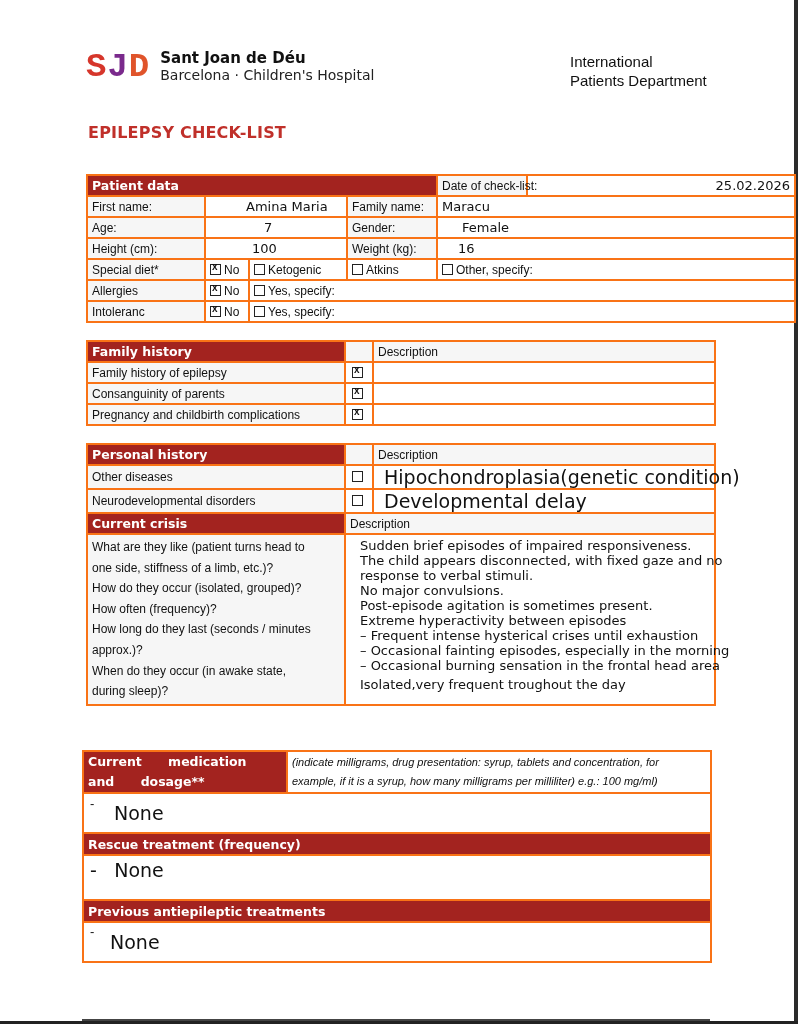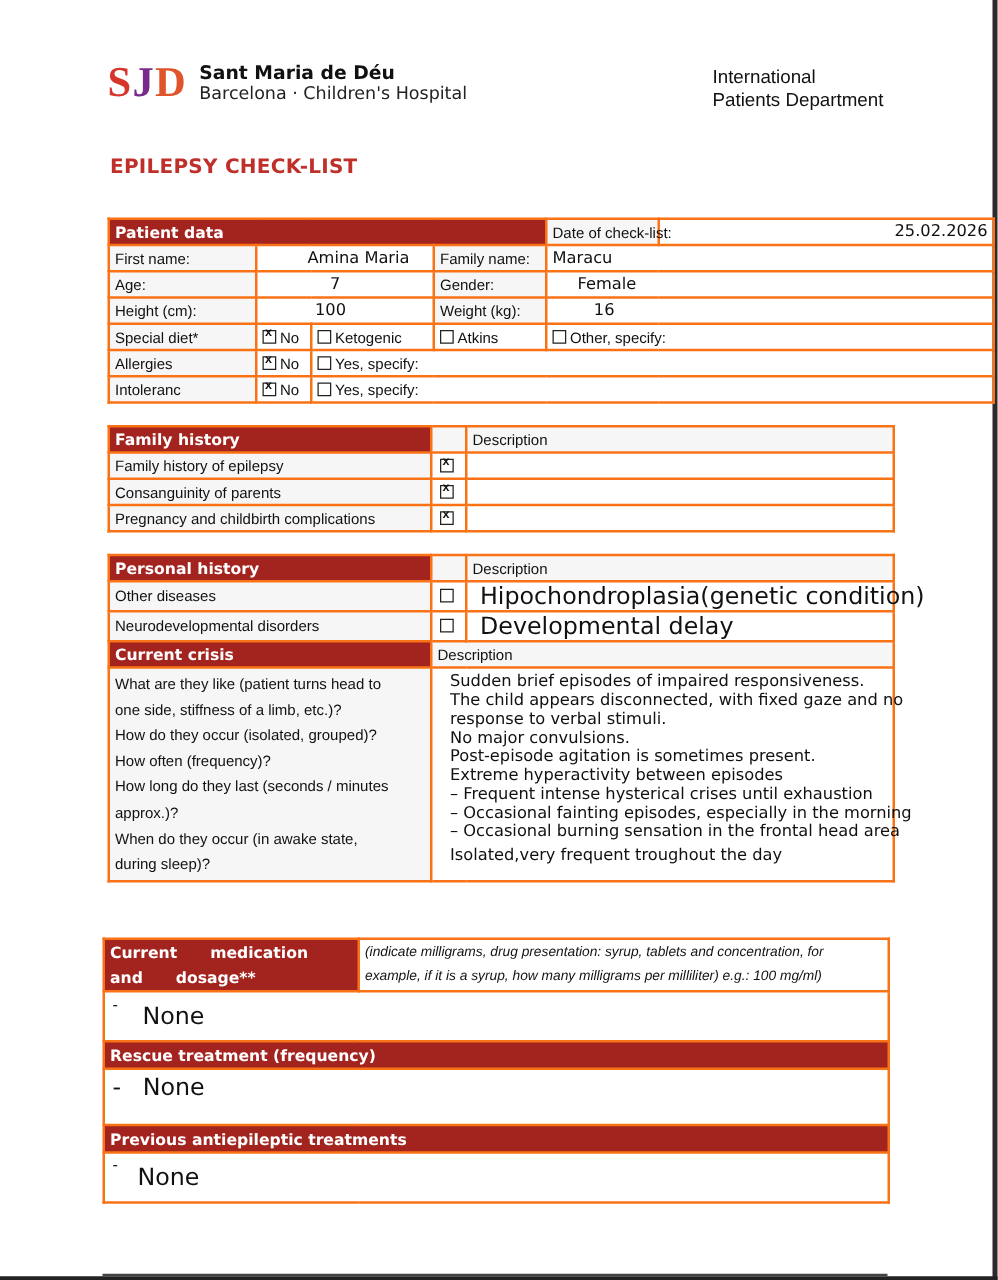--- a/index.html
+++ b/index.html
@@ -3,21 +3,21 @@
 <meta charset="utf-8">
 <style>
   html, body { margin:0; padding:0; }
   body { width:798px; height:1024px; background:#ffffff; position:relative; overflow:hidden;
          font-family:"DejaVu Sans", sans-serif; color:#111; }
   .right-edge { position:absolute; right:0; top:0; width:4px; height:1024px; background:#2b2b2b; }
   .bottom-edge { position:absolute; left:0; bottom:0; width:798px; height:3px; background:#222; }
   .footer-rule { position:absolute; left:82px; top:1019px; width:628px; height:2px; background:#444; }
 
   .logo { position:absolute; left:86px; top:50px; display:flex; align-items:center; }
-  .logo-mark { font-family:Liberation Serif, serif; font-weight:bold; font-size:34px; letter-spacing:1px; line-height:1; }
+  .logo-mark { font-family:Liberation Mono, monospace; font-weight:bold; font-size:34px; letter-spacing:1px; line-height:1; }
   .logo-mark .s { color:#d6362b; } .logo-mark .j { color:#7a2a8c; } .logo-mark .d { color:#e0542b; }
   .logo-text { margin-left:10px; line-height:17px; }
   .logo-text .l1 { font-weight:bold; font-size:15px; color:#111; }
   .logo-text .l2 { font-size:14px; color:#222; }
 
   .dept { position:absolute; left:570px; top:52px; font-family:"Liberation Sans", sans-serif; font-size:15px; line-height:19px; color:#111; }
 
   .doc-title { position:absolute; left:88px; top:123px; font-family:"DejaVu Sans", sans-serif; font-weight:bold; font-size:16px; color:#c0302a; letter-spacing:0.2px; }
 
   table { border-collapse:collapse; position:absolute; font-family:"Liberation Sans", sans-serif; font-size:12px; }
@@ -43,21 +43,21 @@
 
 <div class="right-edge"></div>
 <div class="bottom-edge"></div>
 <div class="footer-rule"></div>
 
 <div class="logo">
   <div class="logo-mark">
     <span class="s">S</span><span class="j">J</span><span class="d">D</span>
   </div>
   <div class="logo-text">
-    <div class="l1">Sant Maria de Déu</div>
+    <div class="l1">Sant Joan de Déu</div>
     <div class="l2">Barcelona · Children's Hospital</div>
   </div>
 </div>
 
 <div class="dept">
   <div>International</div>
   <div>Patients Department</div>
 </div>
 
 <div class="doc-title">EPILEPSY CHECK-LIST</div>
@@ -86,21 +86,21 @@
   <tr>
     <td class="lbl">Age:</td>
     <td colspan="2" class="val" style="padding-left:58px">7</td>
     <td class="lbl">Gender:</td>
     <td colspan="2" class="val" style="padding-left:24px">Female</td>
   </tr>
   <tr>
     <td class="lbl">Height (cm):</td>
     <td colspan="2" class="val" style="padding-left:46px">100</td>
     <td class="lbl">Weight (kg):</td>
-    <td colspan="2" class="val" style="padding-left:37px">16</td>
+    <td colspan="2" class="val" style="padding-left:20px">16</td>
   </tr>
   <tr>
     <td class="lbl">Special diet*</td>
     <td><span class="cb cbx"></span><span>No</span></td>
     <td><span class="cb"></span><span>Ketogenic</span></td>
     <td><span class="cb"></span><span>Atkins</span></td>
     <td colspan="2"><span class="cb"></span><span>Other, specify:</span></td>
   </tr>
   <tr>
     <td class="lbl">Allergies</td>

